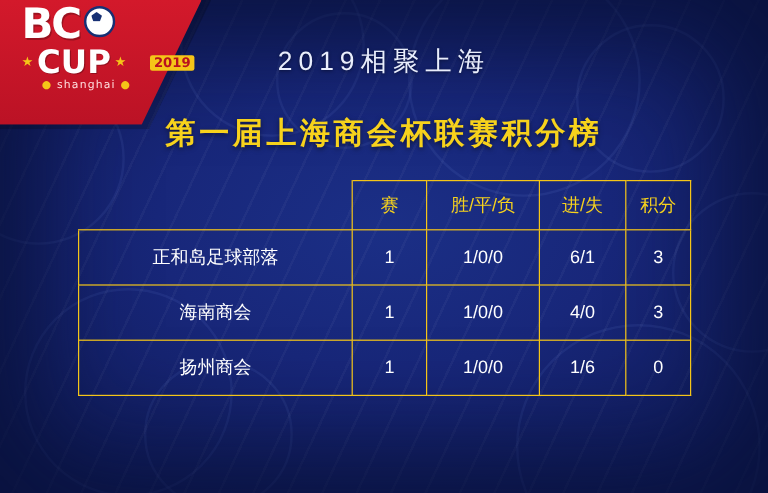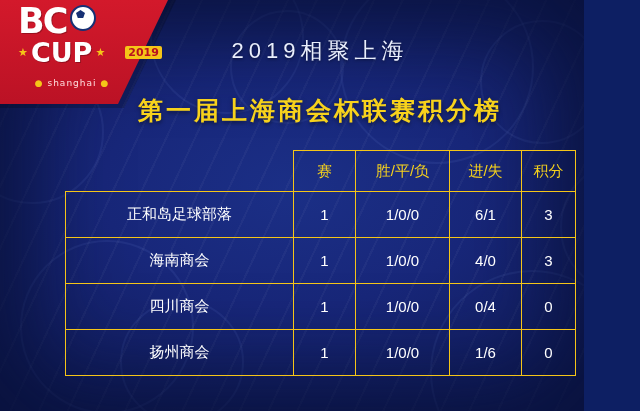--- a/index.html
+++ b/index.html
@@ -2,21 +2,21 @@
 <html><head>
 <meta charset="utf-8">
 <style>
   html, body {
     margin: 0;
     padding: 0;
     background: #0d1f63;
   }
   .page {
     position: relative;
-    width: 584px;
+    width: 640px;
     height: 411px;
     overflow: hidden;
     background: #14532d;
     font-family: "Liberation Sans", sans-serif;
   }
 
   
   .bg-base {
     position: absolute;
     inset: 0;
@@ -134,21 +134,21 @@
     color: #b9111f;
     font-family: "DejaVu Sans", sans-serif;
     font-weight: bold;
     font-size: 11px;
     line-height: 13px;
     padding: 0 3px;
     border-radius: 2px;
     margin-left: 20px;
   }
   .logo-sub {
-    margin-top: 12px;
+    margin-top: 0;
     font-family: "DejaVu Sans", sans-serif;
     font-size: 9px;
     color: #ffdede;
     letter-spacing: 1px;
     text-align: center;
     width: 108px;
   }
   .logo-sub .dot { color: #f5c518; }
 
   
@@ -293,27 +293,20 @@
           <td>3</td>
         </tr>
         <tr>
           <td class="team-cell">海南商会</td>
           <td>1</td>
           <td>1/0/0</td>
           <td>4/0</td>
           <td>3</td>
         </tr>
         <tr>
-          <td class="team-cell">四川商会</td>
-          <td>1</td>
-          <td>1/0/0</td>
-          <td>0/4</td>
-          <td>0</td>
-        </tr>
-        <tr>
           <td class="team-cell">扬州商会</td>
           <td>1</td>
           <td>1/0/0</td>
           <td>1/6</td>
           <td>0</td>
         </tr>
       </tbody>
     </table>
   </div>
 

